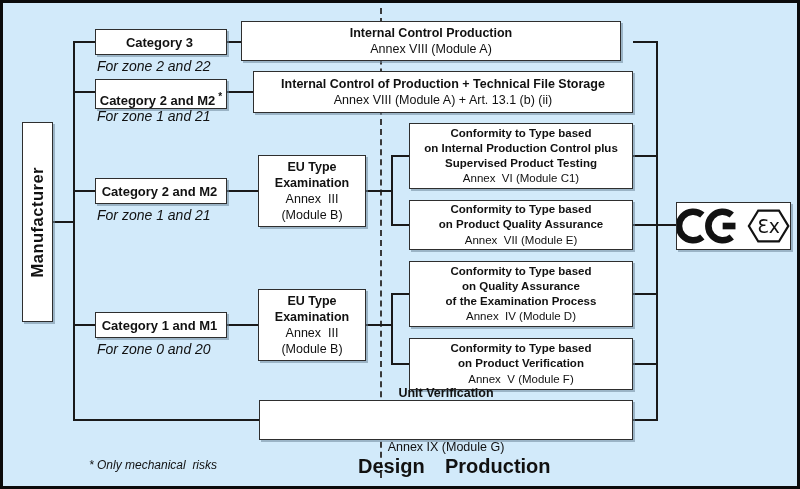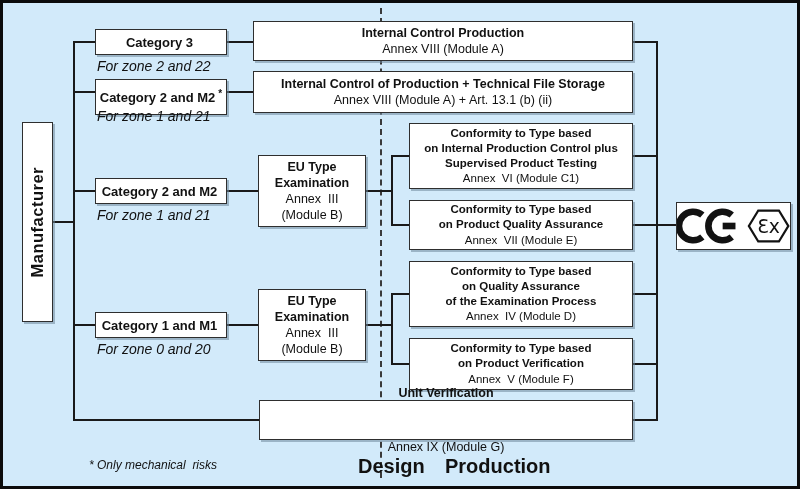--- a/index.html
+++ b/index.html
@@ -78,36 +78,36 @@
 
   <div class="box" style="left:19px;top:119px;width:31px;height:200px;">
     <span class="vert-label">Manufacturer</span>
   </div>
 
   <div class="box" style="left:92px;top:26px;width:132px;height:26px;">
     <span class="cat"><span>Category 3</span><sup></sup></span>
   </div>
   <div class="zone" style="left:94px;top:55px;">For zone 2 and 22</div>
 
-  <div class="box" style="left:92px;top:76px;width:132px;height:36px;">
+  <div class="box" style="left:92px;top:76px;width:132px;height:30px;justify-content:flex-end;">
     <span class="cat"><span>Category 2 and  M2</span><sup>*</sup></span>
   </div>
   <div class="zone" style="left:94px;top:105px;">For zone 1 and 21</div>
 
   <div class="box" style="left:92px;top:175px;width:132px;height:26px;">
     <span class="cat"><span>Category 2 and  M2</span><sup></sup></span>
   </div>
   <div class="zone" style="left:94px;top:204px;">For zone 1 and 21</div>
 
   <div class="box" style="left:92px;top:309px;width:132px;height:26px;">
     <span class="cat"><span>Category 1 and  M1</span><sup></sup></span>
   </div>
   <div class="zone" style="left:94px;top:338px;">For zone 0 and 20</div>
 
-  <div class="box" style="left:250px;top:18px;width:380px;height:40px;">
+  <div class="box" style="left:238px;top:18px;width:380px;height:40px;">
     <div class="ln b">Internal Control Production</div>
     <div class="ln">Annex VIII (Module A)</div>
   </div>
   <div class="box" style="left:250px;top:68px;width:380px;height:42px;">
     <div class="ln b">Internal Control of Production + Technical File Storage</div>
     <div class="ln">Annex VIII (Module A) + Art. 13.1 (b) (ii)</div>
   </div>
 
   <div class="box" style="left:255px;top:152px;width:108px;height:72px;">
     <div class="ln b">EU Type</div>

